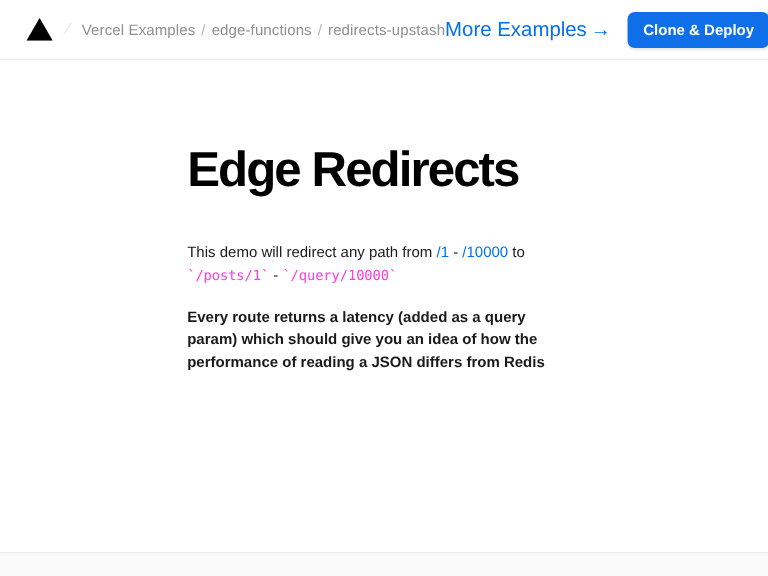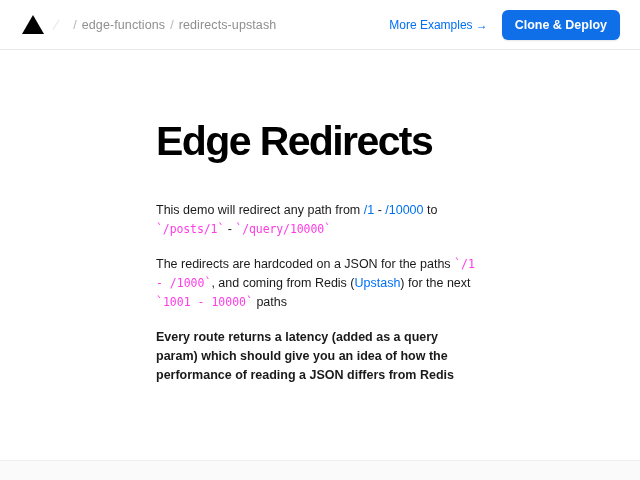--- a/index.html
+++ b/index.html
@@ -61,21 +61,21 @@
     margin: 0 5px;
   }
 
   .header-right {
     margin-left: auto;
     display: flex;
     align-items: center;
     gap: 14px;
   }
   .more-examples {
-    font-size: 12px;
+    font-size: 17px;
     color: #0070f3;
     text-decoration: none;
     white-space: nowrap;
   }
   .more-examples .arrow { margin-left: 3px; }
 
   .deploy-btn {
     background: #0f6fe8;
     color: #ffffff;
     font-size: 12.5px;
@@ -151,39 +151,39 @@
 
   <span class="logo">
     <svg width="22" height="19" viewBox="0 0 22 19" aria-hidden="true">
       <polygon points="11,0 22,19 0,19" fill="#000000"></polygon>
     </svg>
   </span>
 
   <span class="crumb-sep-lead">/</span>
 
   <nav class="breadcrumb">
+    <a class="crumb" href="#">Vercel Examples</a>
     <span class="sep">/</span>
     <a class="crumb" href="#">edge-functions</a>
     <span class="sep">/</span>
     <a class="crumb" href="#">redirects-upstash</a>
   </nav>
 
   <div class="header-right">
     <a class="more-examples" href="#"><span>More Examples</span><span class="arrow">→</span></a>
 
     <button class="deploy-btn">Clone &amp; Deploy</button>
   </div>
 </div>
 
 <div class="main">
   <div class="content">
 
     <h1 class="page-title">Edge Redirects</h1>
 
     <p class="para"><span>This demo will redirect any path from </span><a class="lnk" href="#">/1</a><span> - </span><a class="lnk" href="#">/10000</a><span> to </span><span class="code">`/posts/1`</span><span> - </span><span class="code">`/query/10000`</span></p>
 
-    <p class="para"><span>The redirects are hardcoded on a JSON for the paths </span><span class="code-b">`/1 - /1000`</span><span>, and coming from Redis (</span><a class="lnk" href="#">Upstash</a><span>) for the next </span><span class="code-b">`1001 - 10000`</span><span> paths</span></p>
 
     <p class="para">Every route returns a latency (added as a query param) which should give you an idea of how the performance of reading a JSON differs from Redis</p>
   </div>
 </div>
 
 <div class="footer"></div>
 
 </body></html>

